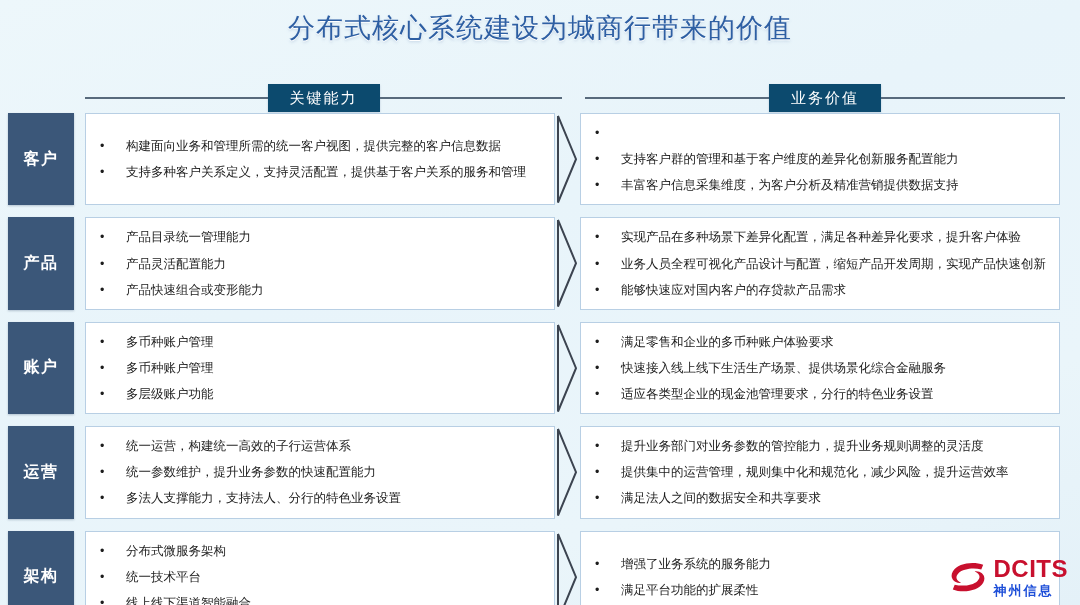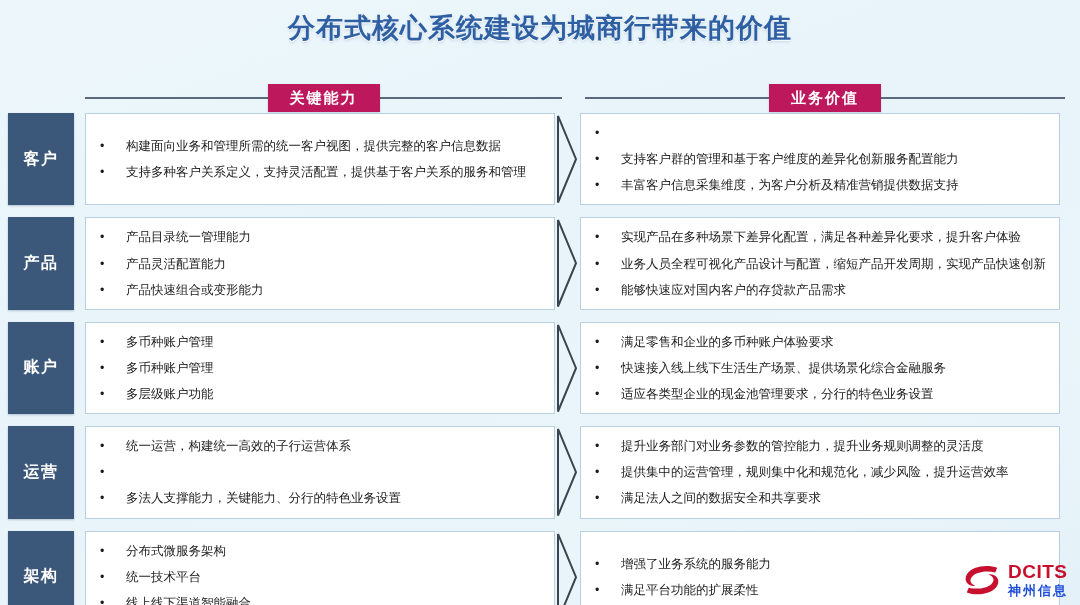--- a/index.html
+++ b/index.html
@@ -18,21 +18,21 @@
   
   .title-bar {
     position: absolute;
     top: 10px;
     left: 0;
     width: 1080px;
     text-align: center;
   }
   .title-text {
     font-size: 27px;
-    font-weight: bold;
+    font-weight: normal;
     letter-spacing: 1px;
     color: #2e5fa3;
     text-shadow: 0 1px 0 #ffffff, 0 2px 3px rgba(120,150,190,0.35);
     white-space: nowrap;
   }
 
   
   .col-headers {
     position: absolute;
     top: 84px;
@@ -50,24 +50,24 @@
   .hdr-left  { left: 85px;  width: 477px; }
   .hdr-right { left: 585px; width: 480px; }
 
   .hdr-rule {
     flex: 1 1 auto;
     height: 1.5px;
     background: #586a7c;
   }
   .hdr-badge {
     flex: 0 0 auto;
-    background: #be185d;
+    background: #0c4a6e;
     color: #ffffff;
     font-size: 15px;
-    font-weight: bold;
+    font-weight: normal;
     letter-spacing: 2px;
     padding: 5px 22px 6px 22px;
     line-height: 1.15;
     box-shadow: 0 1px 2px rgba(60,90,130,0.25);
     white-space: nowrap;
   }
 
   
   .rows {
     position: absolute;
@@ -152,21 +152,21 @@
     position: absolute;
     right: 12px;
     bottom: 8px;
     display: flex;
     align-items: center;
     gap: 7px;
   }
   .logo-mark { width: 38px; height: 34px; }
   .logo-text { display: flex; flex-direction: column; line-height: 1; }
   .logo-en {
-    font-size: 19px;
+    font-size: 24px;
     font-weight: bold;
     color: #c8102e;
     letter-spacing: 0.5px;
   }
   .logo-cn {
     font-size: 13px;
     font-weight: bold;
     color: #1d4ed8;
     letter-spacing: 2px;
     margin-top: 3px;
@@ -309,24 +309,25 @@
       <div class="cat-block">
         <span>运营</span>
       </div>
       <div class="panel panel-left">
         <div class="bullet-line">
           <span class="bullet-dot">•</span>
           <span class="bullet-txt">统一运营，构建统一高效的子行运营体系</span>
         </div>
         <div class="bullet-line">
           <span class="bullet-dot">•</span>
-        </div>
-        <div class="bullet-line">
-          <span class="bullet-dot">•</span>
-          <span class="bullet-txt">多法人支撑能力，关键能力、分行的特色业务设置</span>
+          <span class="bullet-txt">统一参数维护，提升业务参数的快速配置能力</span>
+        </div>
+        <div class="bullet-line">
+          <span class="bullet-dot">•</span>
+          <span class="bullet-txt">多法人支撑能力，支持法人、分行的特色业务设置</span>
         </div>
       </div>
       <div class="chev">
         <svg viewBox="0 0 22 100" preserveAspectRatio="none" xmlns="http://www.w3.org/2000/svg">
           <polyline points="2,1 20,50 2,99" fill="none" stroke="#3c4450" stroke-width="2" vector-effect="non-scaling-stroke"></polyline>
           <line x1="2" y1="1" x2="2" y2="99" stroke="#3c4450" stroke-width="2" vector-effect="non-scaling-stroke"></line>
         </svg>
       </div>
       <div class="panel panel-right">
         <div class="bullet-line">

